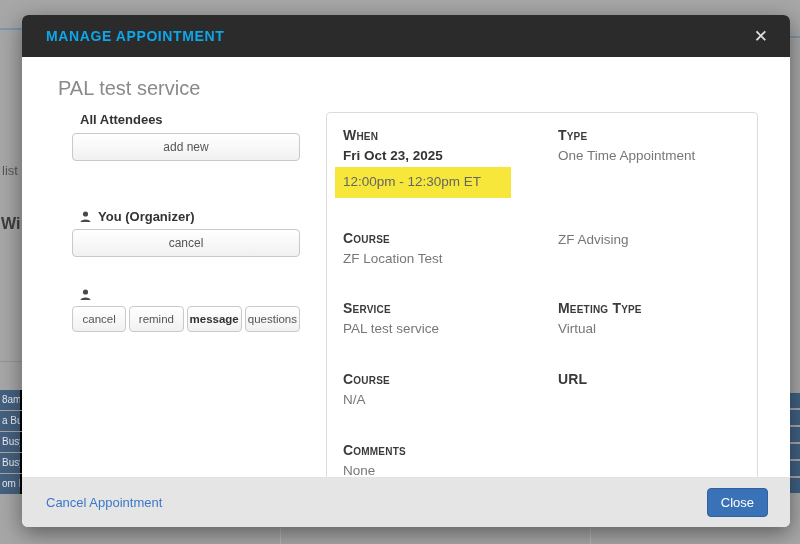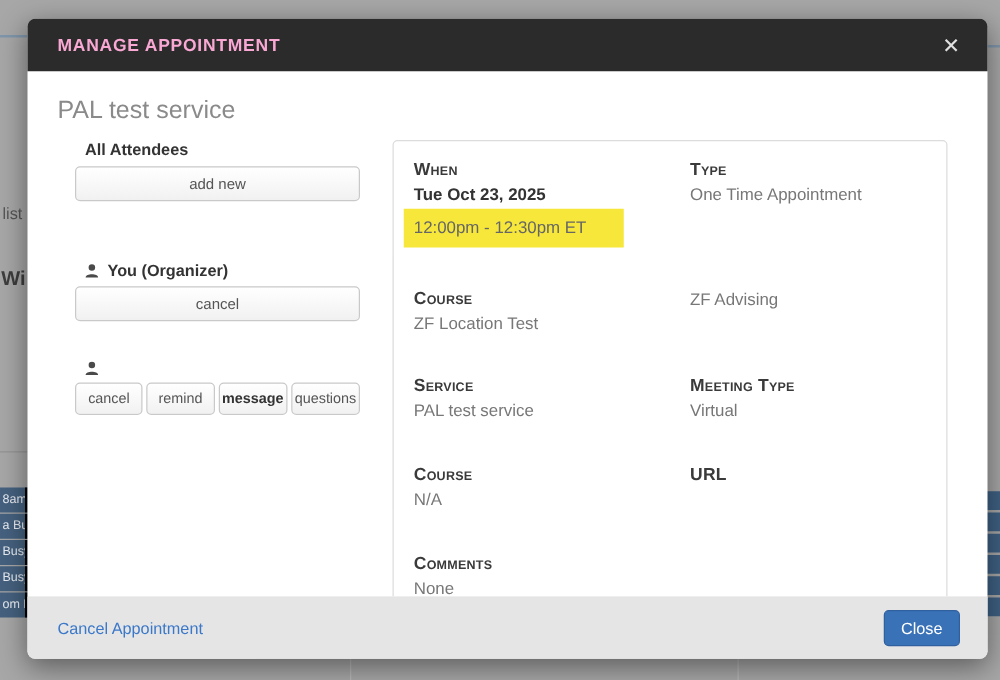--- a/index.html
+++ b/index.html
@@ -21,25 +21,25 @@
   .busy-block { height:15px; margin-bottom:2px; background:#3f6183; }
   .bg-vline1 { position:absolute; left:280px; top:527px; width:1px; height:17px; background:#b8b8b8; }
   .bg-vline2 { position:absolute; left:590px; top:527px; width:1px; height:17px; background:#b8b8b8; }
 
   
   .modal { position:absolute; left:22px; top:15px; width:768px; height:512px;
            background:#fff; border-radius:6px; box-shadow:0 6px 22px rgba(0,0,0,.45);
            display:flex; flex-direction:column; }
   .modal-header { background:#2b2b2b; border-radius:6px 6px 0 0; height:42px; flex:0 0 42px;
                   display:flex; align-items:center; padding:0 16px 0 24px; }
-  .modal-title { color:#f9a8d4; font-size:14px; font-weight:bold; letter-spacing:.6px; }
+  .modal-title { color:#0ea5e9; font-size:14px; font-weight:bold; letter-spacing:.6px; }
   .modal-close { margin-left:auto; color:#e0e0e0; font-size:17px; line-height:1; cursor:pointer;
                  padding:4px 6px; font-weight:400; }
 
-  .modal-body { flex:1; padding:18px 30px 0 24px; overflow:hidden; }
+  .modal-body { flex:1; padding:18px 30px 0 36px; overflow:hidden; }
   .service-title { font-size:20px; font-weight:400; color:#8a8a8a; margin:2px 0 12px 0; }
 
   .columns { display:flex; align-items:flex-start; }
 
   
   .attendees { width:228px; flex:0 0 228px; margin-left:14px; }
   .attendees-heading { font-size:13px; font-weight:bold; color:#333; margin:0 0 6px 8px; }
   .btn { display:block; width:100%; background:linear-gradient(#ffffff,#f1f1f1);
          border:1px solid #c9c9c9; border-radius:4px; color:#555; font-size:12px;
          padding:6px 4px; text-align:center; cursor:pointer; font-family:inherit; }
@@ -148,21 +148,21 @@
           <button class="btn">questions</button>
         </div>
       </div>
 
       <div class="details-panel">
 
         <div class="details-grid">
 
           <div>
             <div class="field-label">When</div>
-            <div class="field-date">Tue Oct 23, 2025</div>
+            <div class="field-date">Fri Oct 23, 2025</div>
             <div><span class="highlight field-value">12:00pm - 12:30pm ET</span></div>
           </div>
           <div>
             <div class="field-label">Type</div>
             <div class="field-value">One Time Appointment</div>
           </div>
 
           <div>
             <div class="field-label">Course</div>
             <div class="field-value">ZF Location Test</div>

